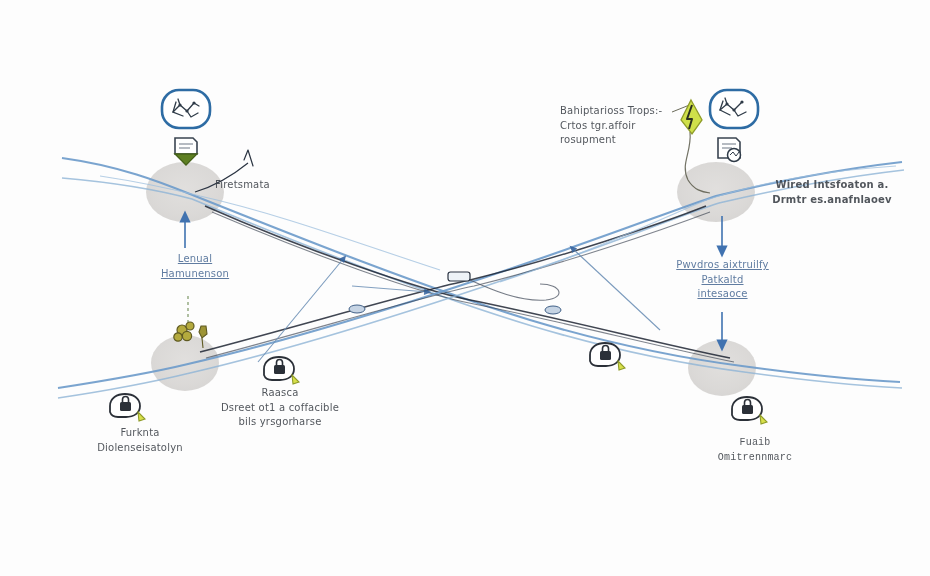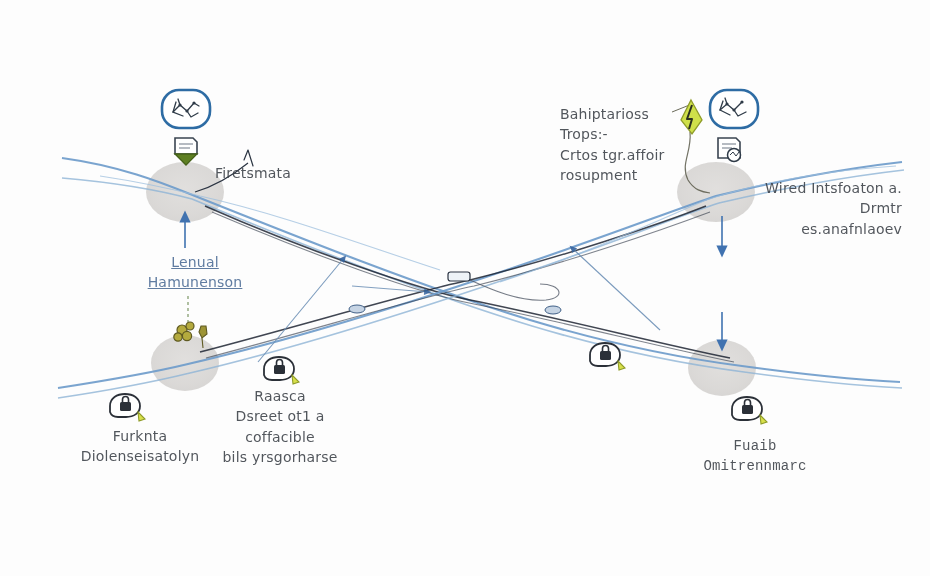--- a/index.html
+++ b/index.html
@@ -20,42 +20,42 @@
     position: absolute;
     left: 0;
     top: 0;
     width: 930px;
     height: 576px;
   }
   
   .label {
     position: absolute;
     color: #3a3f46;
-    font-size: 14px;
+    font-size: 10px;
     line-height: 1.45;
     letter-spacing: 0.2px;
     text-align: center;
     white-space: pre-line;
     filter: blur(0.45px);
     opacity: 0.88;
     pointer-events: none;
   }
   .label.blue {
     color: #4a6a94;
     text-decoration: underline;
   }
 
   
   #lbl-left-top      { left: 12px;  top: 175px; width: 150px; }
   #lbl-left-mid      { left: 140px; top: 252px; width: 110px; }
-  #lbl-firewall      { left: 215px; top: 163px; width: 100px; text-align: left; }
+  #lbl-firewall      { left: 215px; top: 178px; width: 100px; text-align: left; }
   #lbl-left-bottom   { left: 80px;  top: 426px; width: 120px; }
   #lbl-left-icon2    { left: 205px; top: 386px; width: 150px; }
   #lbl-top-right     { left: 560px; top: 104px; width: 140px; text-align: left; }
-  #lbl-right-top     { left: 762px; top: 178px; width: 140px; text-align: right; }
+  #lbl-right-top     { left: 762px; top: 178px; width: 140px; text-align: center; font-weight: bold; }
   #lbl-right-mid     { left: 655px; top: 258px; width: 135px; }
   #lbl-center-right  { left: 555px; top: 370px; width: 130px; }
   #lbl-right-bottom  { left: 690px; top: 436px; width: 130px; font-family: Liberation Mono, monospace; }
 
   
   .icon-wrap {
     position: absolute;
     pointer-events: none;
   }
   .icon-wrap svg { display: block; }
@@ -287,18 +287,21 @@
 Dsreet ot1 a coffacible
 bils yrsgorharse</div>
 
   <div class="label" id="lbl-top-right">Bahiptarioss Trops:-
 Crtos tgr.affoir
 rosupment</div>
 
   <div class="label" id="lbl-right-top">Wired Intsfoaton a.
 Drmtr es.anafnlaoev</div>
 
+  <div class="label blue" id="lbl-right-mid">Pwvdros aixtruilfy
+Patkaltd
+intesaoce</div>
 
 
   <div class="label" id="lbl-right-bottom">Fuaib
 Omitrennmarc</div>
 
 </div>
 
 </body></html>

